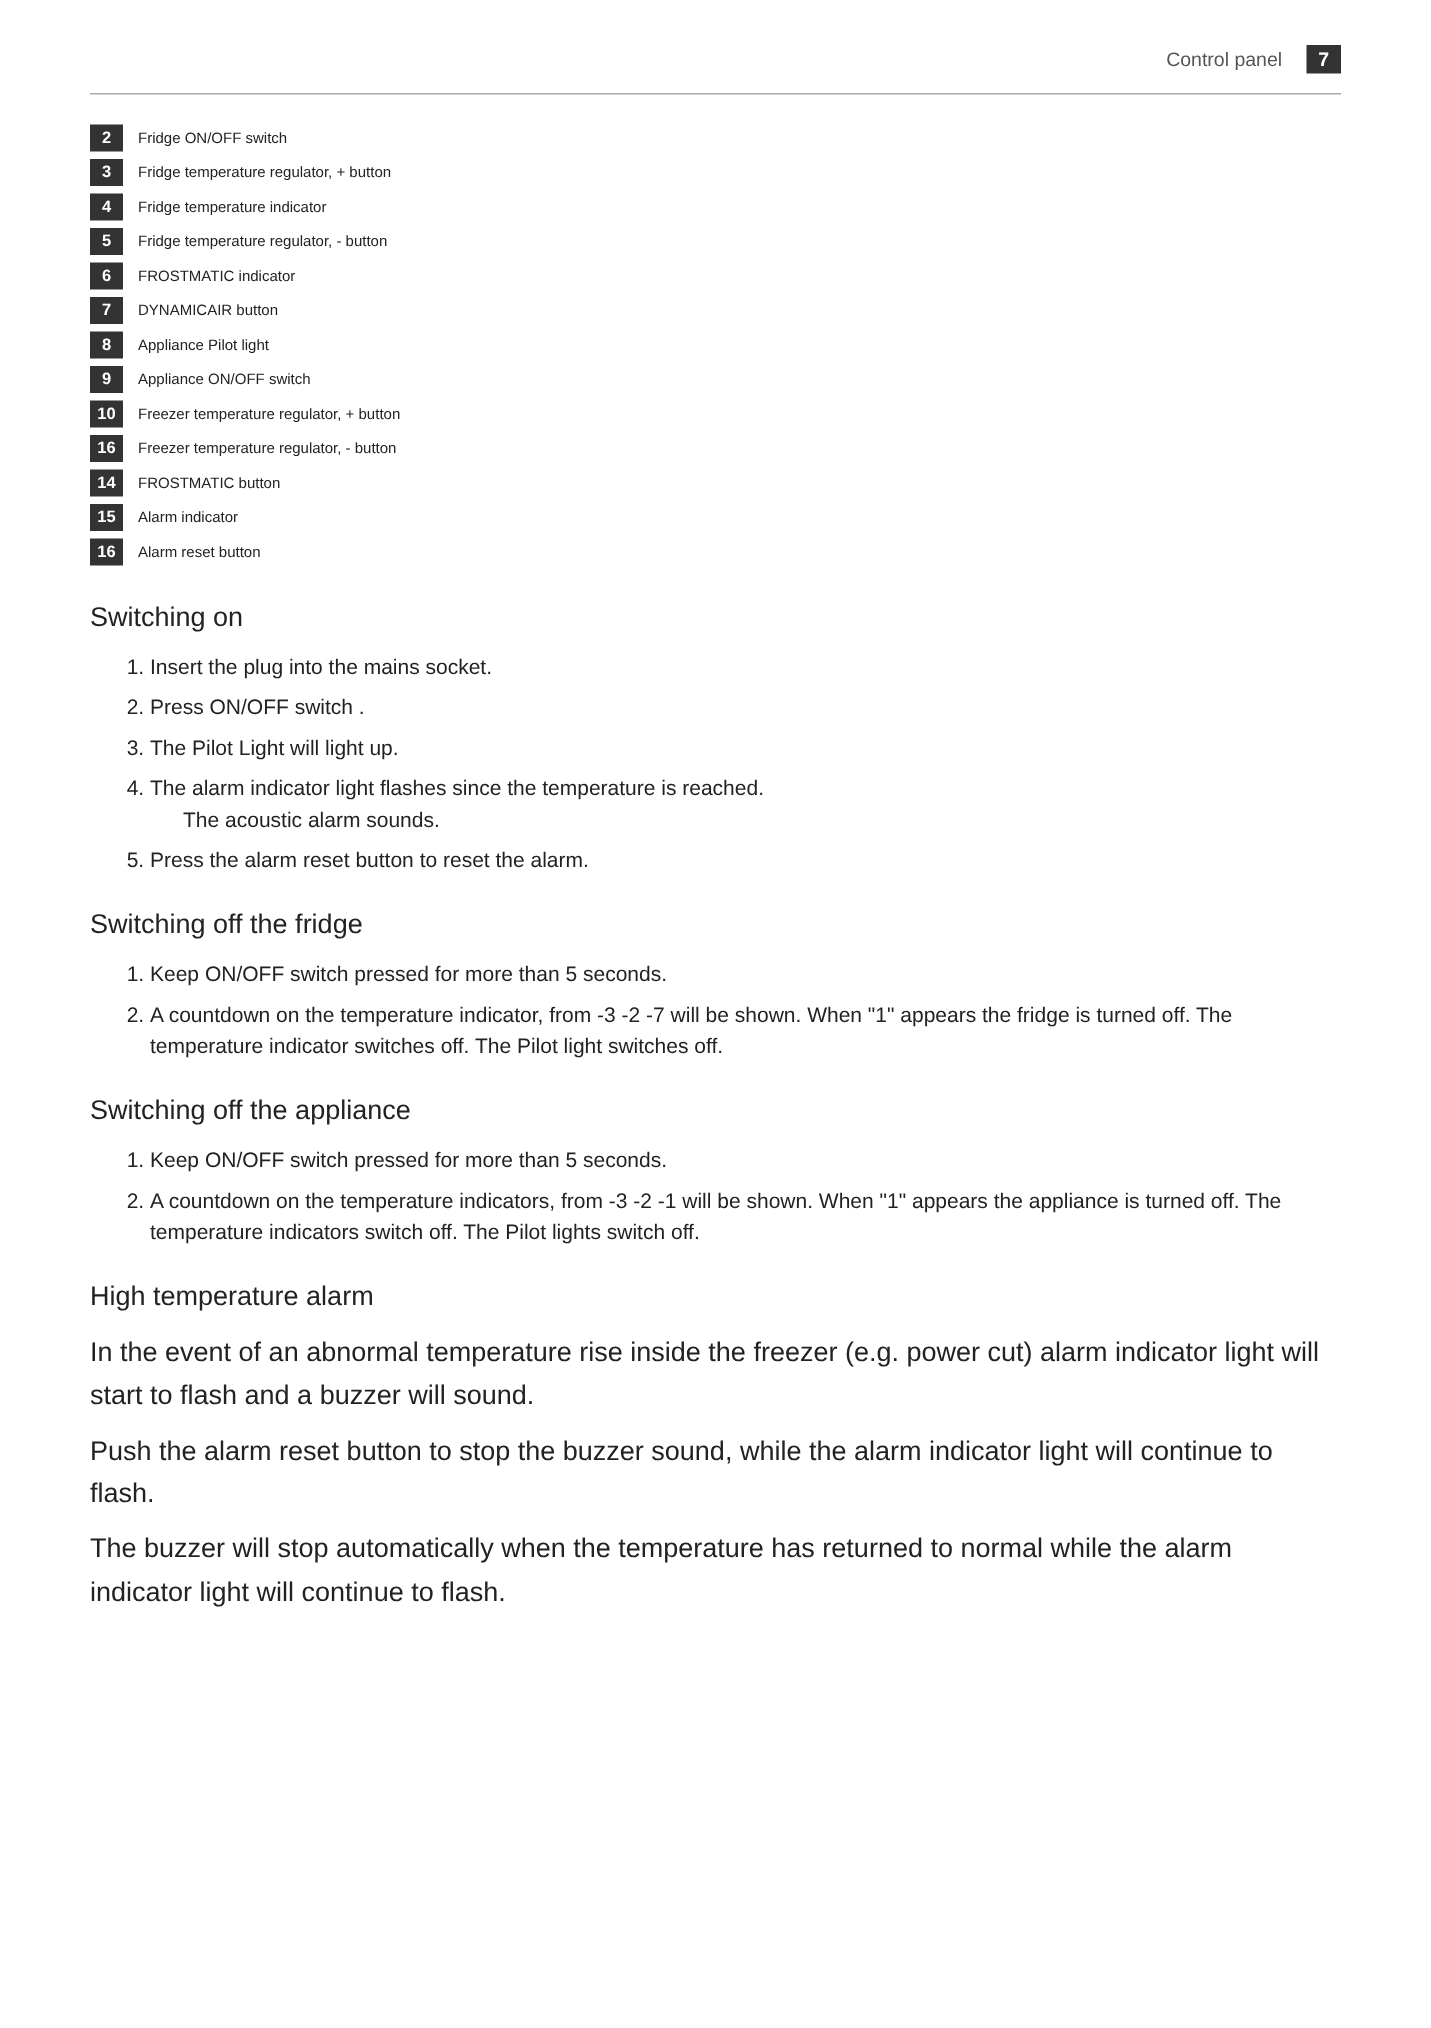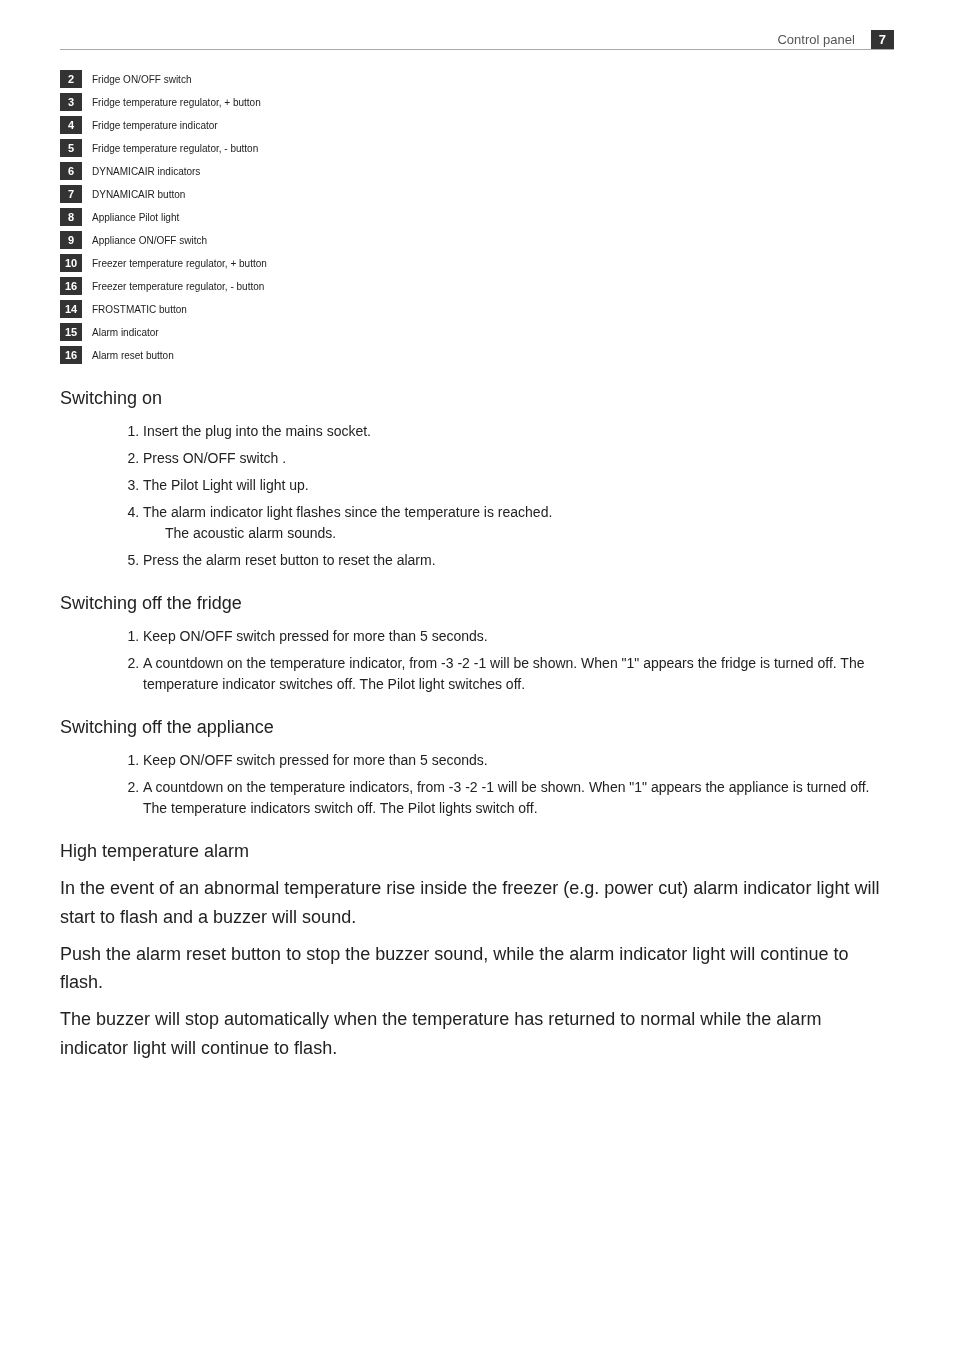--- a/index.html
+++ b/index.html
@@ -11,21 +11,21 @@
       width: 954px;
       min-height: 1352px;
       padding: 30px 60px 40px 60px;
     }
 
     .header {
       display: flex;
       justify-content: flex-end;
       align-items: center;
       border-bottom: 1px solid #aaa;
-      padding-bottom: 0;
+      padding-bottom: 13px;
       margin-bottom: 20px;
     }
 
     .header-title {
       font-size: 13px;
       color: #555;
       margin-right: 16px;
     }
 
     .header-page {
@@ -77,21 +77,20 @@
     }
 
     .ordered-list {
       margin-left: 40px;
     }
 
     .ordered-list li {
       margin-bottom: 6px;
       line-height: 1.5;
       font-size: 14px;
-      margin-left: 43px;
     }
 
     .sub-text {
       margin-left: 22px;
       font-size: 14px;
       line-height: 1.5;
     }
 
     .body-text {
       font-size: 18px;
@@ -120,21 +119,21 @@
     <div class="item-row">
       <span class="item-badge">4</span>
       <span class="item-label">Fridge temperature indicator</span>
     </div>
     <div class="item-row">
       <span class="item-badge">5</span>
       <span class="item-label">Fridge temperature regulator, - button</span>
     </div>
     <div class="item-row">
       <span class="item-badge">6</span>
-      <span class="item-label">DYNAMICAIR indicators</span>
+      <span class="item-label">FROSTMATIC indicator</span>
     </div>
     <div class="item-row">
       <span class="item-badge">7</span>
       <span class="item-label">DYNAMICAIR button</span>
     </div>
     <div class="item-row">
       <span class="item-badge">8</span>
       <span class="item-label">Appliance Pilot light</span>
     </div>
     <div class="item-row">
@@ -171,21 +170,21 @@
         <li>Press ON/OFF switch .</li>
         <li>The Pilot Light will light up.</li>
         <li>The alarm indicator light flashes since the temperature is reached.<br><span class="sub-text">The acoustic alarm sounds.</span></li>
         <li>Press the alarm reset button to reset the alarm.</li>
       </ol>
     </div>
     <div class="section">
       <h2 class="section-title">Switching off the fridge</h2>
       <ol class="ordered-list">
         <li>Keep ON/OFF switch pressed for more than 5 seconds.</li>
-        <li>A countdown on the temperature indicator, from -3 -2 -1 will be shown. When "1" appears the fridge is turned off. The temperature indicator switches off. The Pilot light switches off.</li>
+        <li>A countdown on the temperature indicator, from -3 -2 -7 will be shown. When "1" appears the fridge is turned off. The temperature indicator switches off. The Pilot light switches off.</li>
       </ol>
     </div>
     <div class="section">
       <h2 class="section-title">Switching off the appliance</h2>
       <ol class="ordered-list">
         <li>Keep ON/OFF switch pressed for more than 5 seconds.</li>
         <li>A countdown on the temperature indicators, from -3 -2 -1 will be shown. When "1" appears the appliance is turned off. The temperature indicators switch off. The Pilot lights switch off.</li>
       </ol>
     </div>
     <div class="section">

